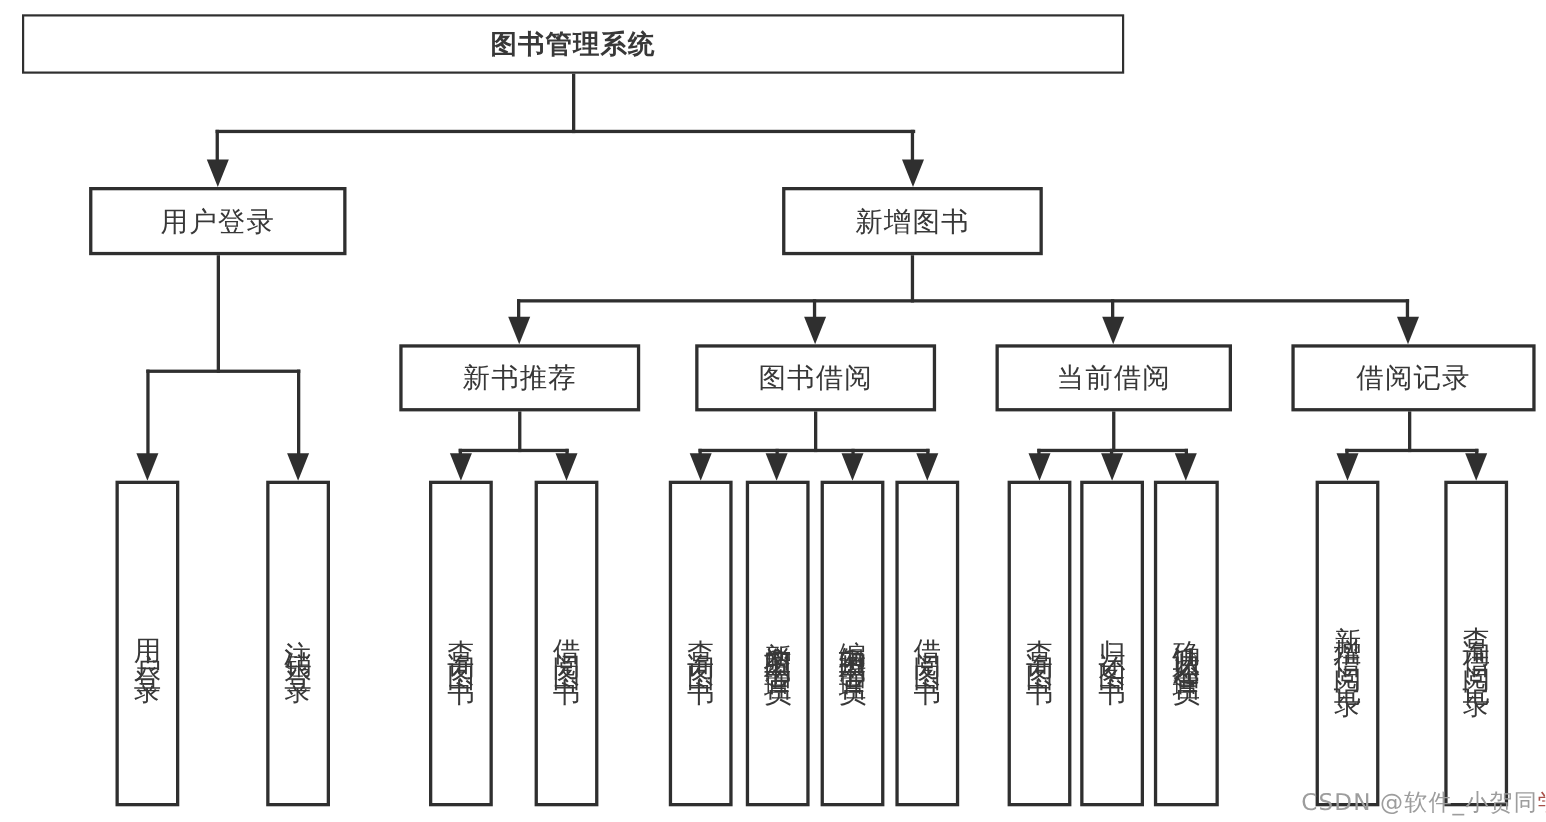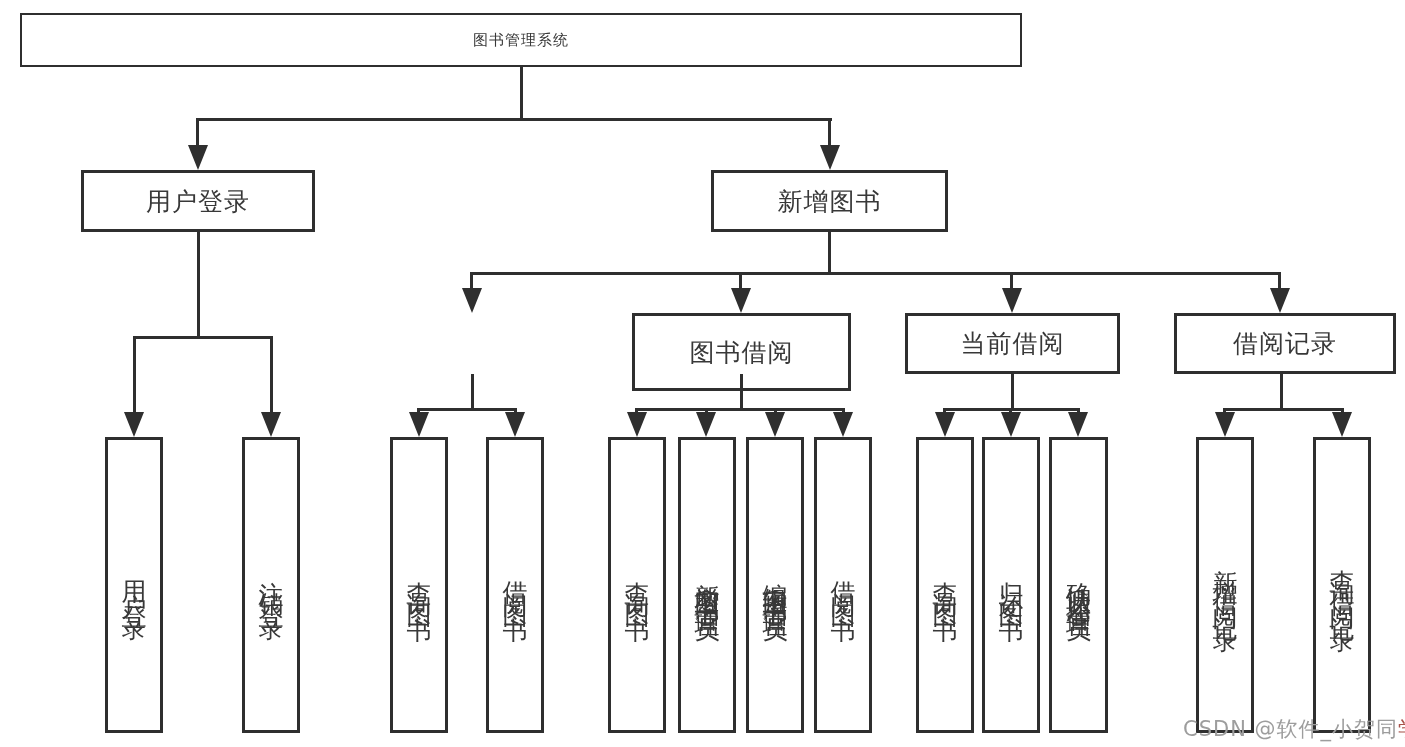--- a/index.html
+++ b/index.html
@@ -18,21 +18,21 @@
     box-sizing: border-box;
     border: 3px solid #2f2f2f;
     background: #ffffff;
     color: #383838;
     display: flex;
     align-items: center;
     justify-content: center;
     text-align: center;
   }
   .box.h { font-size: 25px; letter-spacing: 1px; }
-  .box.root { border-width: 2px; font-size: 15px; }
+  .box.root { border-width: 2px; font-size: 24px; font-weight: bold; }
   .box.v {
     writing-mode: vertical-rl;
     text-orientation: mixed;
     font-size: 25px;
     letter-spacing: 12px;
     line-height: 1;
   }
   .box.v.tight { letter-spacing: 5px; }
   .hl { position: absolute; height: 3px; background: #2f2f2f; }
   .vl { position: absolute; width: 3px; background: #2f2f2f; }
@@ -81,21 +81,22 @@
   <div class="hl" style="left:470px; top:272px; width:811px"></div>
   <div class="vl" style="left:470px; top:272px; height:20px"></div>
   <div class="ar" style="left:462px; top:288px"></div>
   <div class="vl" style="left:739px; top:272px; height:20px"></div>
   <div class="ar" style="left:731px; top:288px"></div>
   <div class="vl" style="left:1010px; top:272px; height:20px"></div>
   <div class="ar" style="left:1002px; top:288px"></div>
   <div class="vl" style="left:1278px; top:272px; height:20px"></div>
   <div class="ar" style="left:1270px; top:288px"></div>
 
-  <div class="box h" style="left:632px; top:313px; width:219px; height:78px">图书借阅</div>
+  <div class="box h" style="left:363px; top:313px; width:219px; height:61px">新书推荐</div>
+  <div class="box h" style="left:632px; top:313px; width:219px; height:61px">图书借阅</div>
   <div class="box h" style="left:1174px; top:313px; width:222px; height:61px">借阅记录</div>
   <div class="box h" style="left:905px; top:313px; width:215px; height:61px">当前借阅</div>
 
   <div class="vl" style="left:471px; top:374px; height:37px"></div>
   <div class="hl" style="left:417px; top:408px; width:100px"></div>
   <div class="vl" style="left:417px; top:408px; height:8px"></div>
   <div class="ar" style="left:409px; top:412px"></div>
   <div class="vl" style="left:514px; top:408px; height:8px"></div>
   <div class="ar" style="left:505px; top:412px"></div>
 

